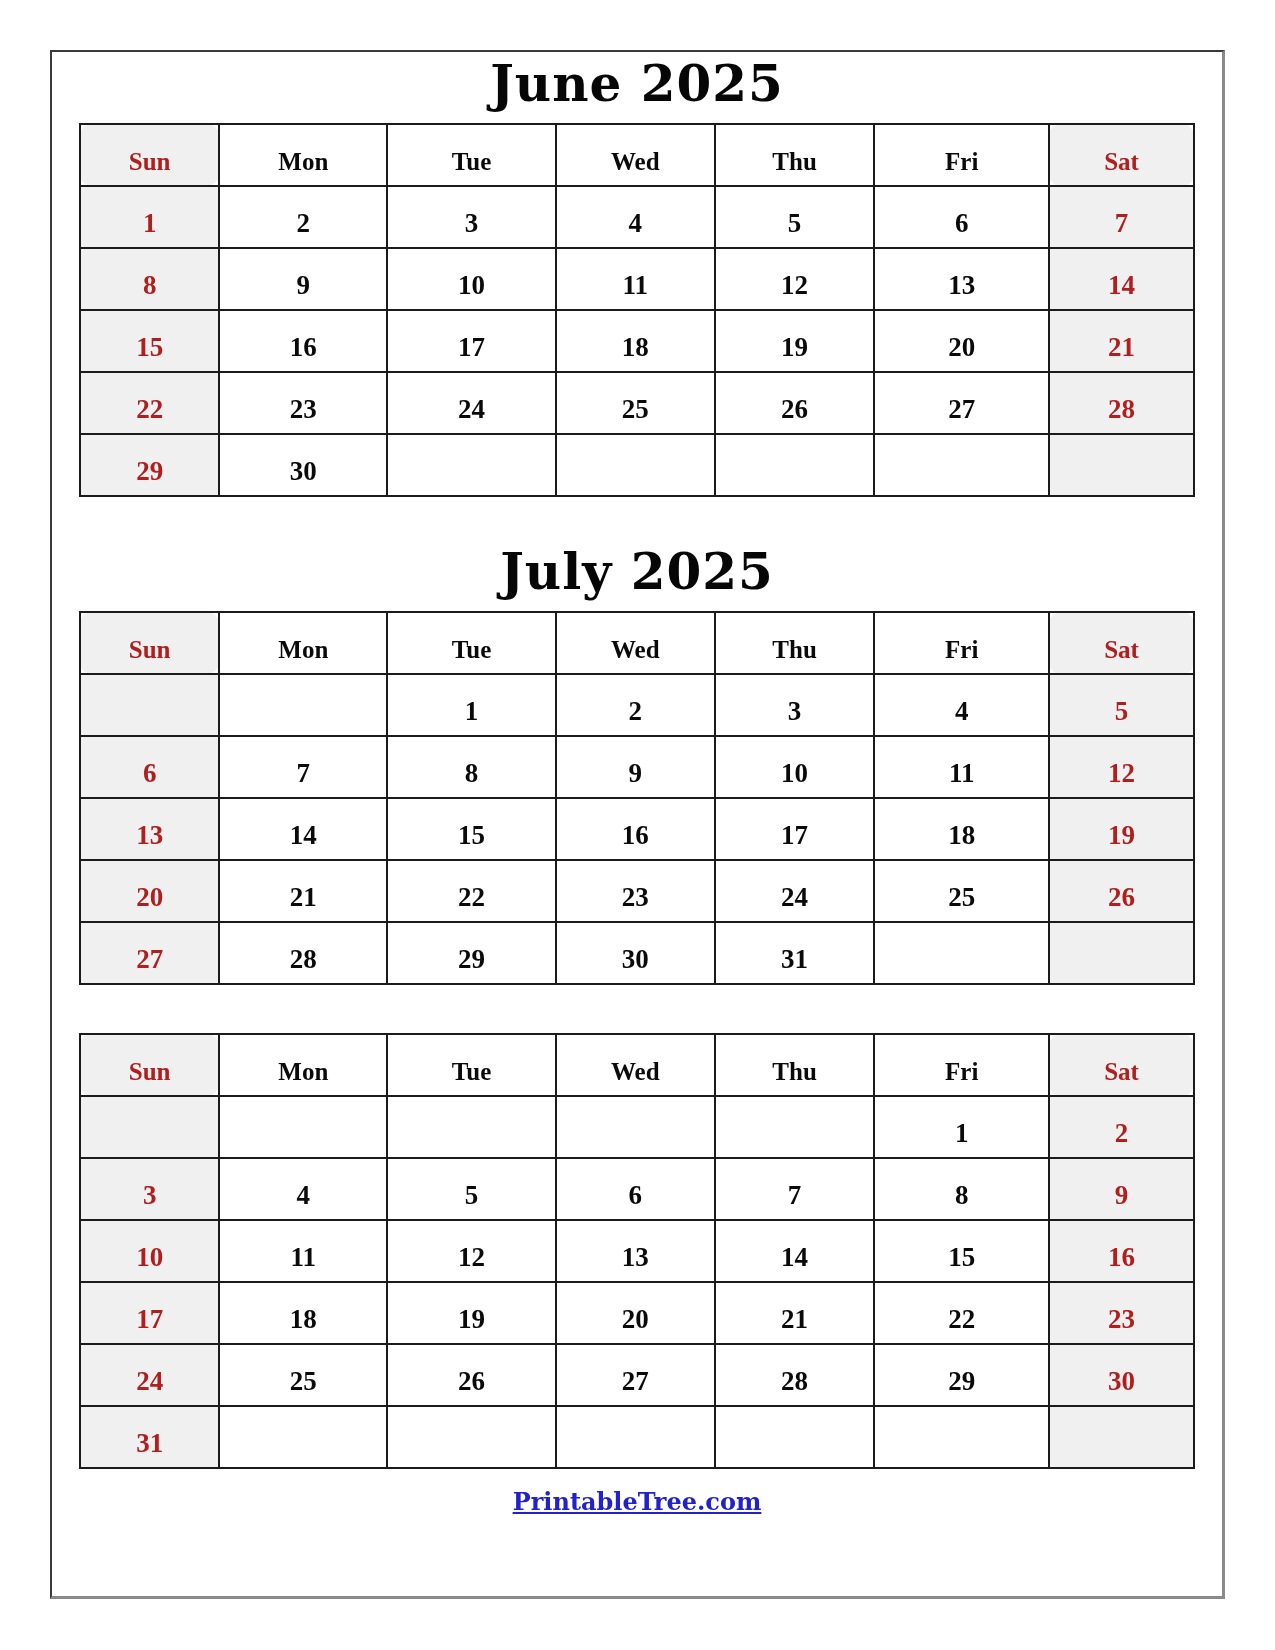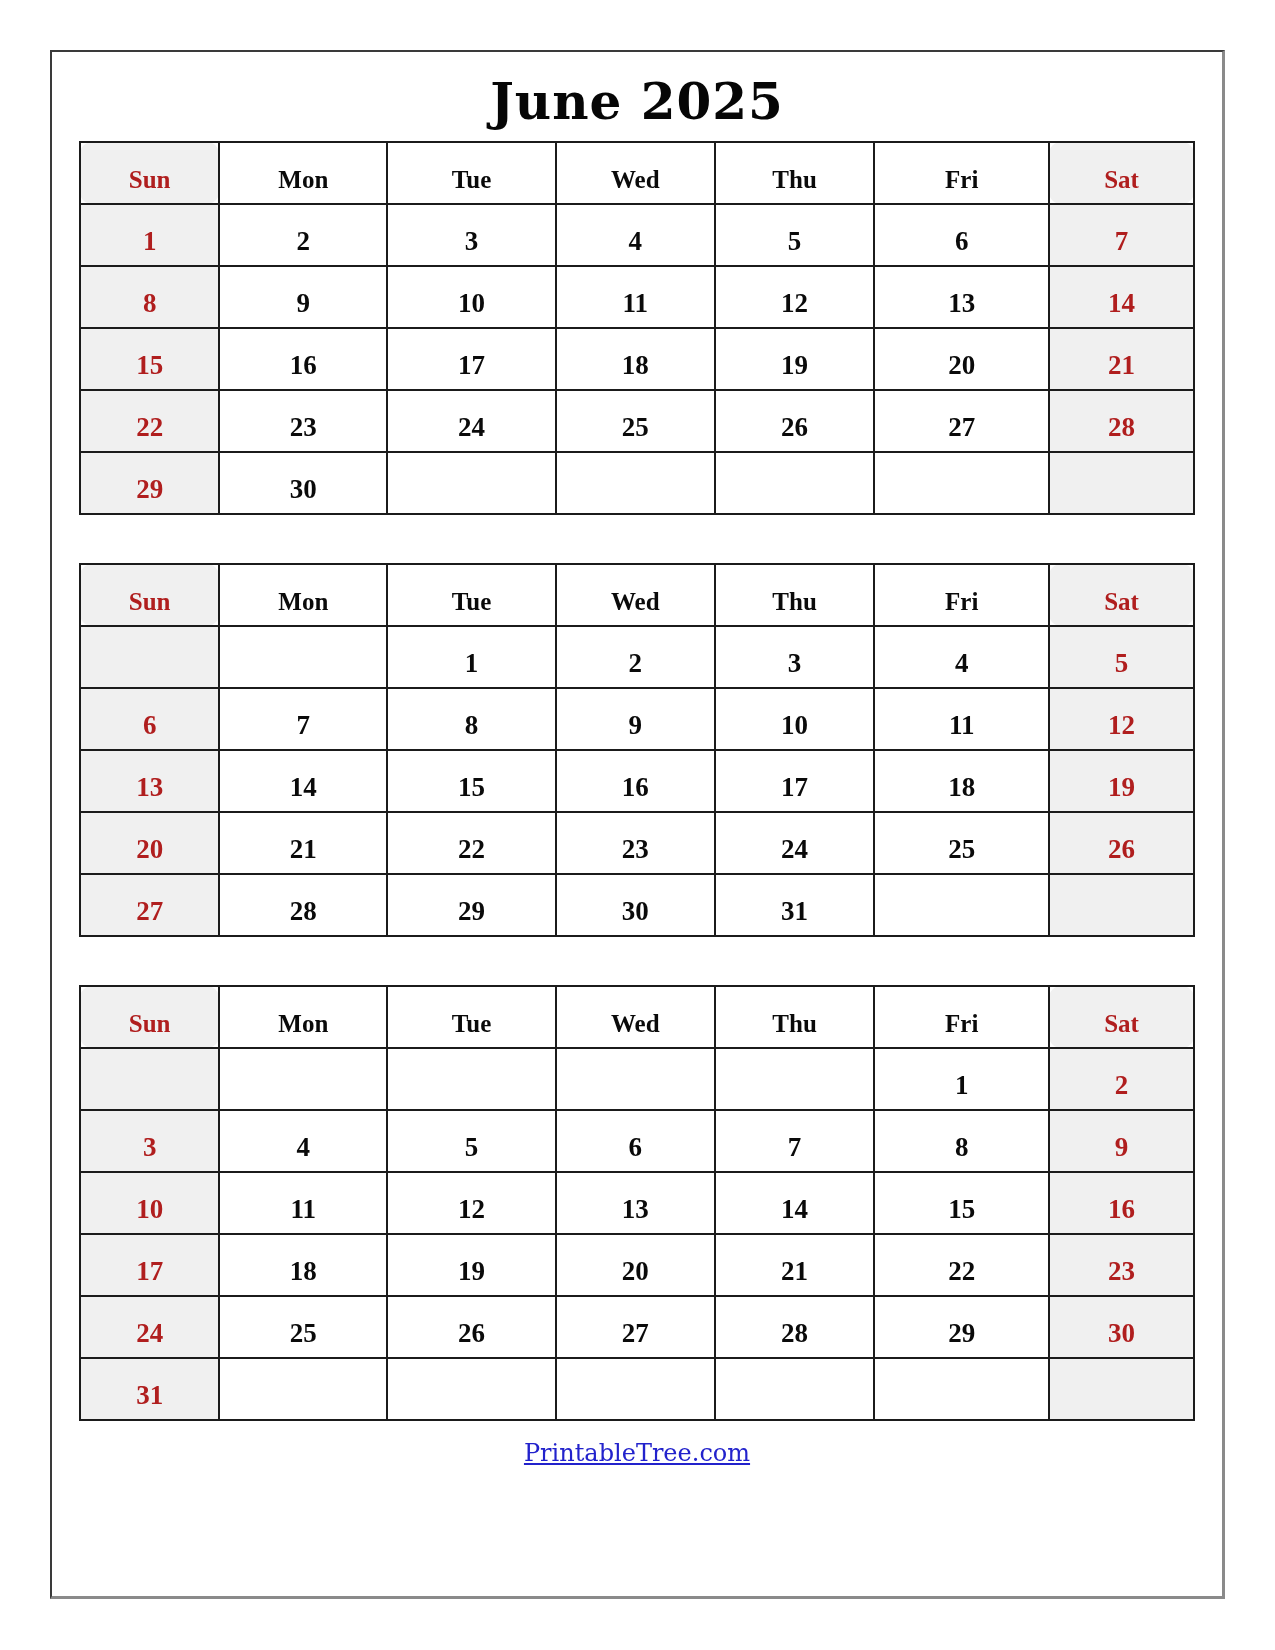--- a/index.html
+++ b/index.html
@@ -23,21 +23,21 @@
     height: 1549px;
     box-sizing: border-box;
     border-top: 2px solid #3a3a3a;
     border-left: 2px solid #3a3a3a;
     border-right: 3px solid #8a8a8a;
     border-bottom: 3px solid #8a8a8a;
     padding: 0 27px;
     background: #ffffff;
   }
   .month { margin-top: 48px; }
-  .month:first-of-type { margin-top: 23px; }
+  .month:first-of-type { margin-top: 5px; }
   .month-title {
     margin: 0 0 12px 0;
     text-align: center;
     font-family: "DejaVu Serif", serif;
     font-weight: bold;
     font-size: 50px;
     line-height: 54px;
     letter-spacing: 1px;
     color: #060606;
   }
@@ -68,20 +68,21 @@
     font-size: 27px;
     padding: 0 4px 8px 4px;
   }
   table.cal th.weekend, table.cal td.weekend {
     background: var(--weekend-bg, #f0f0f0);
     color: var(--weekend-red, #b01e1e);
   }
   .footer {
     text-align: center;
     margin-top: 18px;
+    font-weight: bold;
   }
   .footer-link {
     font-family: "DejaVu Serif", serif;
     font-size: 24px;
     color: var(--link-blue, #2222cc);
     text-decoration: underline;
     cursor: pointer;
   }
 </style>
 </head>
@@ -156,20 +157,21 @@
                 <td></td>
                 <td></td>
                 <td></td>
                 <td></td>
                 <td class="weekend"></td>
               </tr>
             </tbody>
           </table>
         </section>
         <section class="month">
+          <h2 class="month-title">July 2025</h2>
           <table class="cal">
             <colgroup>
               <col style="width: 12.5%;">
               <col style="width: 15.1%;">
               <col style="width: 15.1%;">
               <col style="width: 14.3%;">
               <col style="width: 14.3%;">
               <col style="width: 15.7%;">
               <col style="width: 13%;">
             </colgroup>

